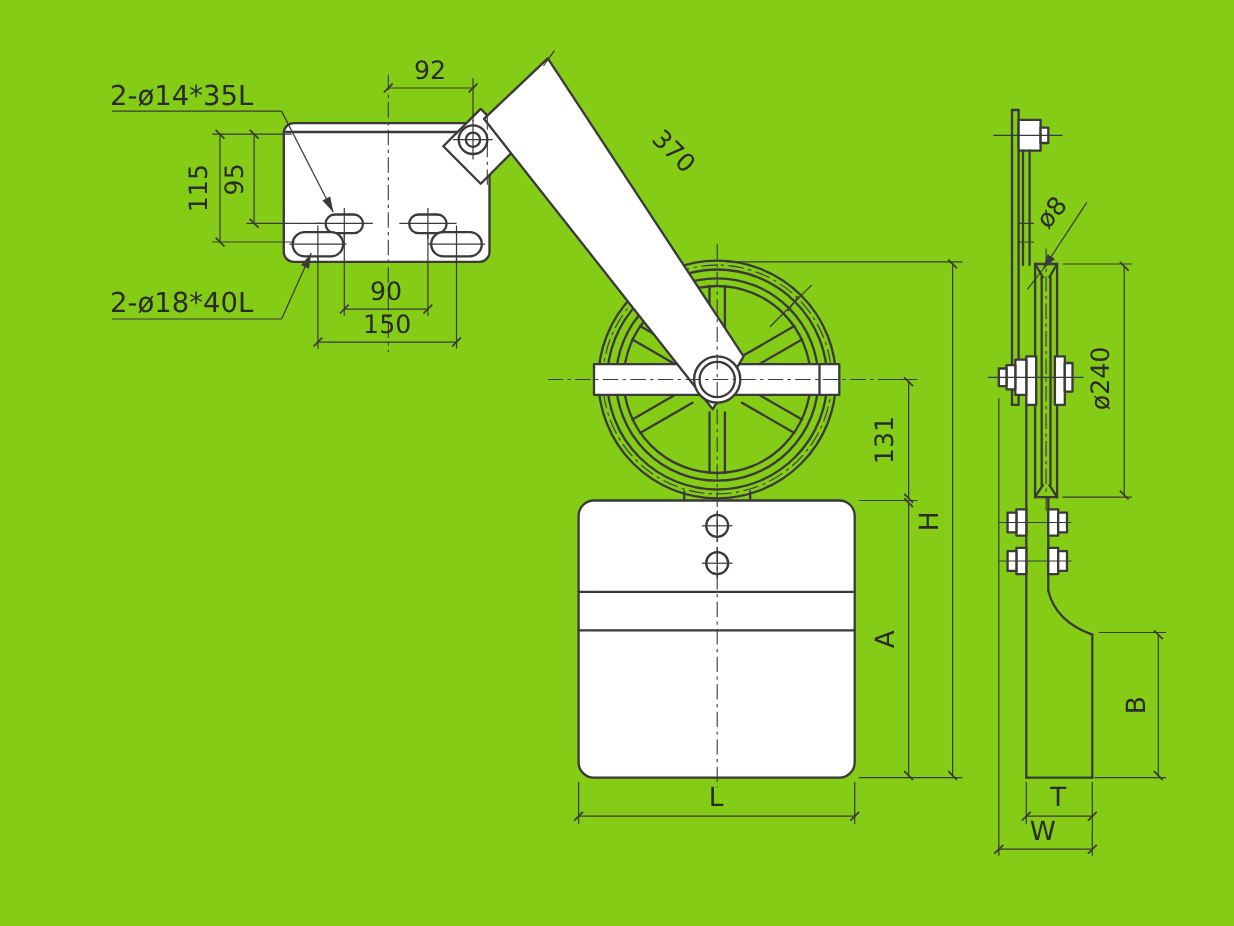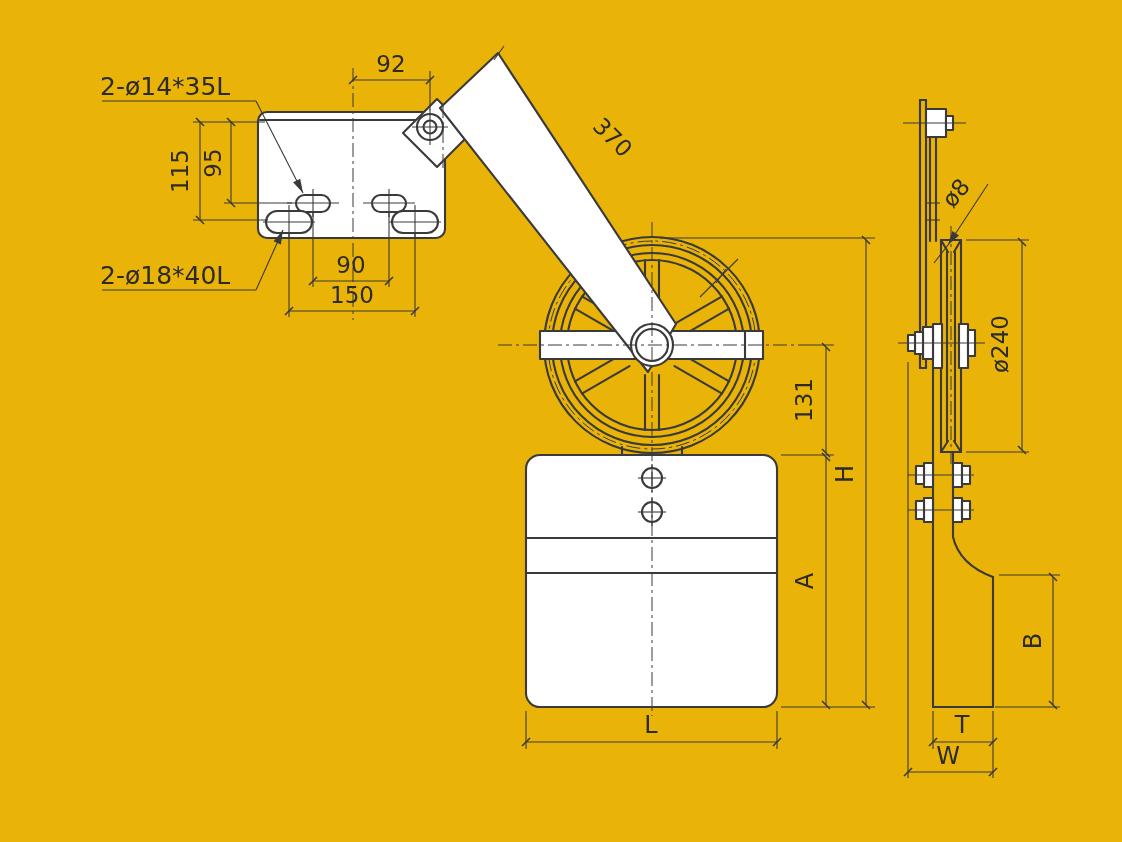--- a/index.html
+++ b/index.html
@@ -1,16 +1,16 @@
 <!DOCTYPE html>
 <html><head>
 <meta charset="utf-8">
 <style>
   html,body{margin:0;padding:0;background:#ffffff;}
-  .stage{width:1122px;height:842px;background:#eab308;position:relative;overflow:hidden;
+  .stage{width:1122px;height:842px;background:#84cc16;position:relative;overflow:hidden;
          font-family:"DejaVu Sans", sans-serif;}
   svg text{fill:#2b2b2b;font-family:"DejaVu Sans", sans-serif;}
   .obj{stroke:#3a3a3a;stroke-width:2.1;fill:none;stroke-linecap:round;stroke-linejoin:round;}
   .objf{stroke:#3a3a3a;stroke-width:2.1;fill:#ffffff;stroke-linejoin:round;}
   .thin{stroke:#3a3a3a;stroke-width:1.1;fill:none;}
   .cl{stroke:#3a3a3a;stroke-width:1;fill:none;stroke-dasharray:14 4 3 4;}
   .dim{stroke:#3a3a3a;stroke-width:1.1;fill:none;}
   .dimtxt{font-size:23px;}
   .lettertxt{font-size:24px;}
   .lbltxt{font-size:25px;}

